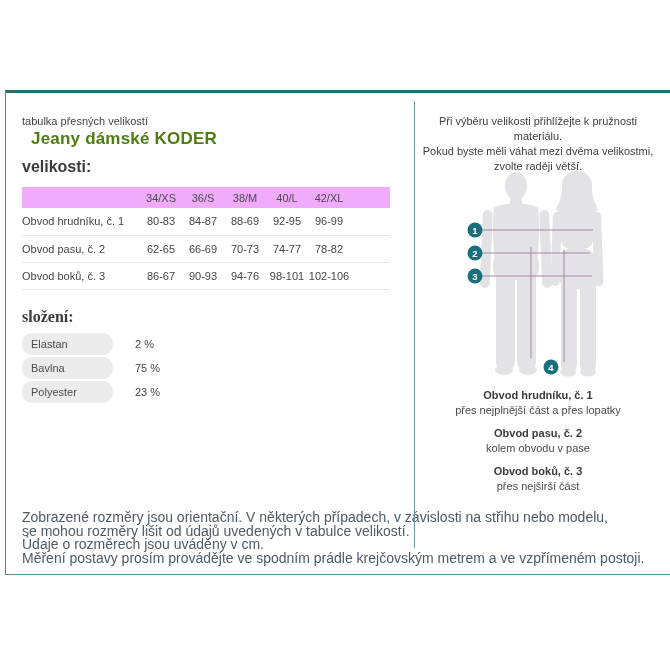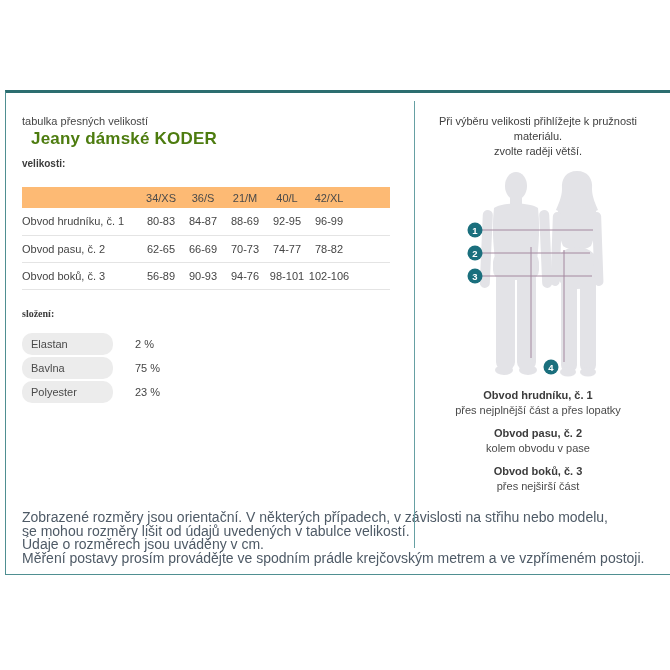--- a/index.html
+++ b/index.html
@@ -2,24 +2,24 @@
 <html lang="cs"><head>
 <meta charset="utf-8">
 <style>
   html,body{margin:0;padding:0;background:#fff;}
   body{width:670px;height:670px;position:relative;font-family:"Liberation Sans",sans-serif;color:#404040;}
   .panel{position:absolute;left:5px;top:90px;width:668px;height:485px;background:#fff;
          border:1px solid #4f8f91;border-top:3px solid #2c6e70;box-sizing:border-box;}
   .abs{position:absolute;}
   .eyebrow{left:16px;top:22px;font-size:11px;line-height:13px;color:#454545;}
   .title{left:25px;top:36px;font-size:17px;font-weight:bold;color:#4d7c0f;letter-spacing:.2px;}
-  .section-label{font-size:10px;font-weight:bold;color:#3b3b3b;}
+  .section-label{font-size:16px;font-weight:bold;color:#3b3b3b;}
   .sizes-label{left:16px;top:65px;}
   .size-table{left:16px;top:94px;border-collapse:collapse;table-layout:fixed;width:368px;font-size:11px;color:#454545;}
-  .size-table thead tr{background:#fdba74;height:21px;margin-left:12px;}
+  .size-table thead tr{background:#f0abfc;height:21px;margin-left:12px;}
   .size-table th{font-weight:normal;color:#4a4a4a;text-align:center;padding:0;}
   .size-table tbody tr{height:27px;}
   .size-table tbody td{border-bottom:1px solid #e4e4e4;padding:0;}
   .size-table td.lab{text-align:left;}
   .size-table td.val{text-align:center;}
   .comp-label{left:16px;top:215px;font-family:Liberation Serif, serif;}
   .comp{left:16px;top:240px;width:240px;font-size:11px;}
   .comp-row{display:flex;align-items:stretch;margin-bottom:2px;height:22px;}
   .comp-mat{width:82px;background:#ececec;color:#4a4a4a;display:flex;align-items:center;padding-left:9px;border-radius:10px;}
   .comp-val{display:flex;align-items:center;padding-left:22px;color:#454545;}
@@ -50,21 +50,21 @@
       <col style="width:42px">
         <col style="width:42px">
         <col style="width:42px">
         <col>
     </colgroup>
     <thead>
       <tr>
         <th></th>
         <th>34/XS</th>
         <th>36/S</th>
-        <th>21/M</th>
+        <th>38/M</th>
         <th>40/L</th>
         <th>42/XL</th>
         <th></th>
       </tr>
     </thead>
     <tbody>
       <tr>
         <td class="lab">Obvod hrudníku, č. 1</td>
         <td class="val">80-83</td>
         <td class="val">84-87</td>
@@ -77,21 +77,21 @@
         <td class="lab">Obvod pasu, č. 2</td>
         <td class="val">62-65</td>
         <td class="val">66-69</td>
         <td class="val">70-73</td>
         <td class="val">74-77</td>
         <td class="val">78-82</td>
         <td></td>
       </tr>
       <tr>
         <td class="lab">Obvod boků, č. 3</td>
-        <td class="val">56-89</td>
+        <td class="val">86-67</td>
         <td class="val">90-93</td>
         <td class="val">94-76</td>
         <td class="val">98-101</td>
         <td class="val">102-106</td>
         <td></td>
       </tr>
     </tbody>
   </table>
 
   <div class="abs section-label comp-label">složení:</div>
@@ -115,20 +115,21 @@
     <div>Zobrazené rozměry jsou orientační. V některých případech, v závislosti na střihu nebo modelu,</div>
     <div>se mohou rozměry lišit od údajů uvedených v tabulce velikostí.</div>
     <div>Údaje o rozměrech jsou uváděny v cm.</div>
     <div>Měření postavy prosím provádějte ve spodním prádle krejčovským metrem a ve vzpřímeném postoji.</div>
   </div>
 
   <div class="abs divider"></div>
 
   <div class="abs right-col intro">
     <div>Při výběru velikosti přihlížejte k pružnosti materiálu.</div>
+    <div>Pokud byste měli váhat mezi dvěma velikostmi,</div>
     <div>zvolte raději větší.</div>
   </div>
 
   <svg class="abs figure-svg" width="226" height="212" viewBox="0 0 226 212" xmlns="http://www.w3.org/2000/svg">
 
     <g fill="#e3e3e7">
       <ellipse cx="86" cy="18" rx="11" ry="14"></ellipse>
       <rect x="80" y="26" width="12" height="12"></rect>
       <path d="M64,40 C72,34 100,34 108,40 C110,58 109,75 107,92 C100,98 72,98 65,92 C63,75 62,58 64,40 Z"></path>
       <rect x="63" y="84" width="46" height="28" rx="10"></rect>

